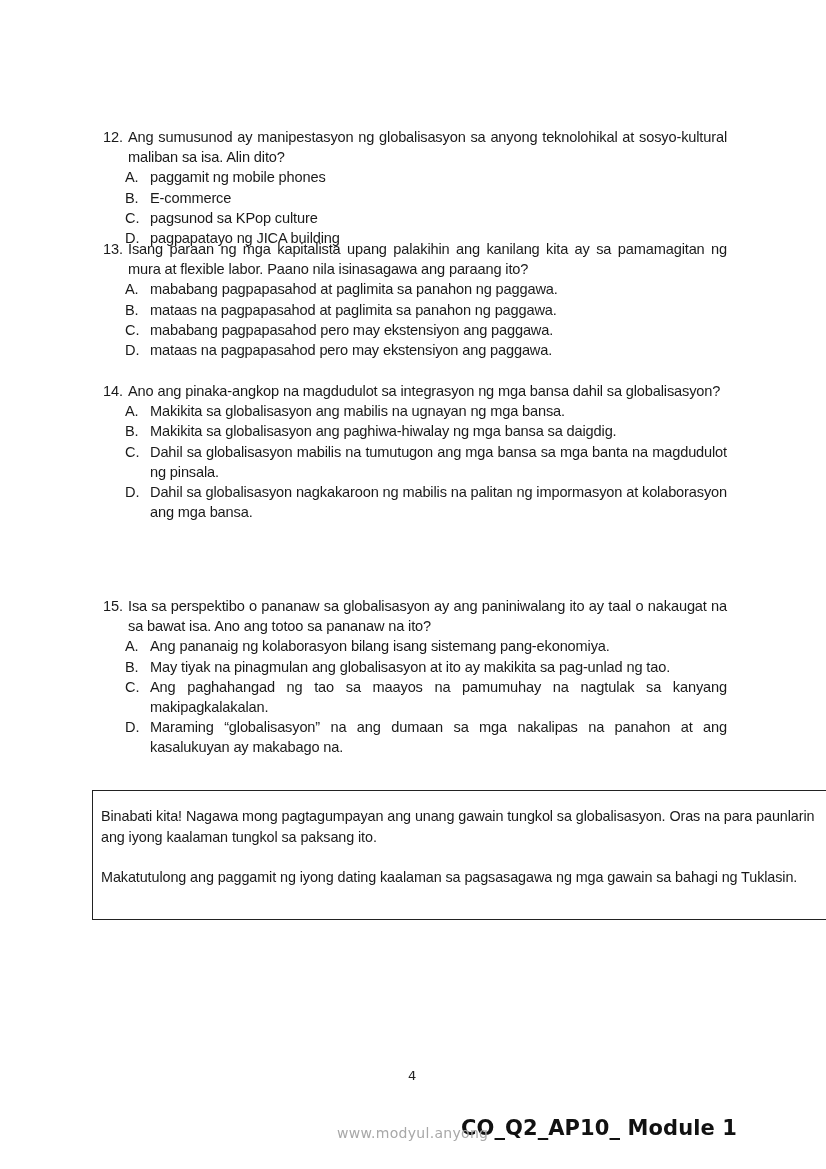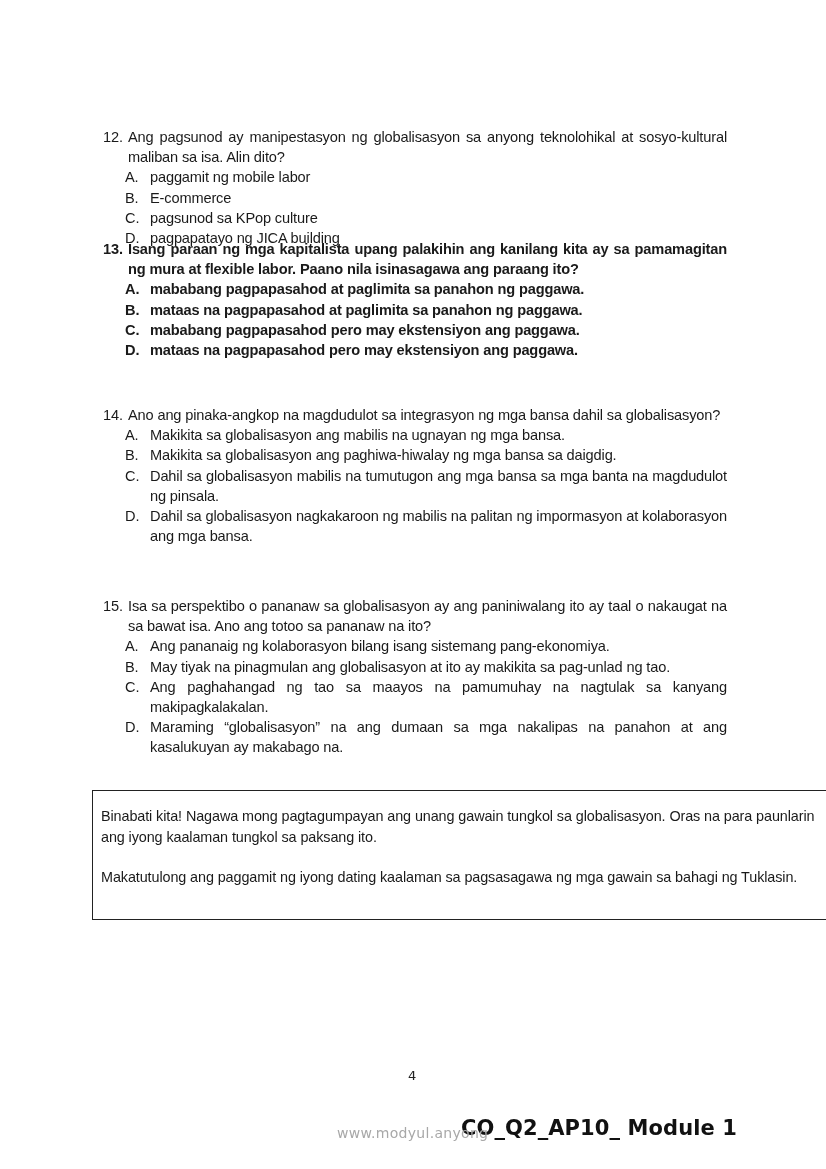--- a/index.html
+++ b/index.html
@@ -104,43 +104,43 @@
     }
   </style>
 </head>
 <body>
 
 <div class="page">
 
   <div class="question" style="top:98px;margin-top:29px;">
     <div class="q-stem">
       <span class="q-num">12.</span>
-      <span class="q-text">Ang pagsunod ay manipestasyon ng globalisasyon sa anyong teknolohikal at sosyo-kultural maliban sa isa. Alin dito?</span>
-    </div>
-    <ul class="choices">
-      <li class="choice">
-        <span class="choice-letter">A.</span>
-        <span class="choice-text">paggamit ng mobile labor</span>
+      <span class="q-text">Ang sumusunod ay manipestasyon ng globalisasyon sa anyong teknolohikal at sosyo-kultural maliban sa isa. Alin dito?</span>
+    </div>
+    <ul class="choices">
+      <li class="choice">
+        <span class="choice-letter">A.</span>
+        <span class="choice-text">paggamit ng mobile phones</span>
       </li>
       <li class="choice">
         <span class="choice-letter">B.</span>
         <span class="choice-text">E-commerce</span>
       </li>
       <li class="choice">
         <span class="choice-letter">C.</span>
         <span class="choice-text">pagsunod sa KPop culture</span>
       </li>
       <li class="choice">
         <span class="choice-letter">D.</span>
         <span class="choice-text">pagpapatayo ng JICA building</span>
       </li>
     </ul>
   </div>
 
-  <div class="question" style="top:239px;font-weight:bold;">
+  <div class="question" style="top:239px;">
     <div class="q-stem">
       <span class="q-num">13.</span>
       <span class="q-text">Isang paraan ng mga kapitalista upang palakihin ang kanilang kita ay sa pamamagitan ng mura at flexible labor. Paano nila isinasagawa ang paraang ito?</span>
     </div>
     <ul class="choices">
       <li class="choice">
         <span class="choice-letter">A.</span>
         <span class="choice-text">mababang pagpapasahod at paglimita sa panahon ng paggawa.</span>
       </li>
       <li class="choice">
@@ -151,21 +151,21 @@
         <span class="choice-letter">C.</span>
         <span class="choice-text">mababang pagpapasahod pero may ekstensiyon ang paggawa.</span>
       </li>
       <li class="choice">
         <span class="choice-letter">D.</span>
         <span class="choice-text">mataas na pagpapasahod pero may ekstensiyon ang paggawa.</span>
       </li>
     </ul>
   </div>
 
-  <div class="question" style="top:381px;margin-top:24px;">
+  <div class="question" style="top:381px;">
     <div class="q-stem">
       <span class="q-num">14.</span>
       <span class="q-text">Ano ang pinaka-angkop na magdudulot sa integrasyon ng mga bansa dahil sa globalisasyon?</span>
     </div>
     <ul class="choices">
       <li class="choice">
         <span class="choice-letter">A.</span>
         <span class="choice-text">Makikita sa globalisasyon ang mabilis na ugnayan ng mga bansa.</span>
       </li>
       <li class="choice">

